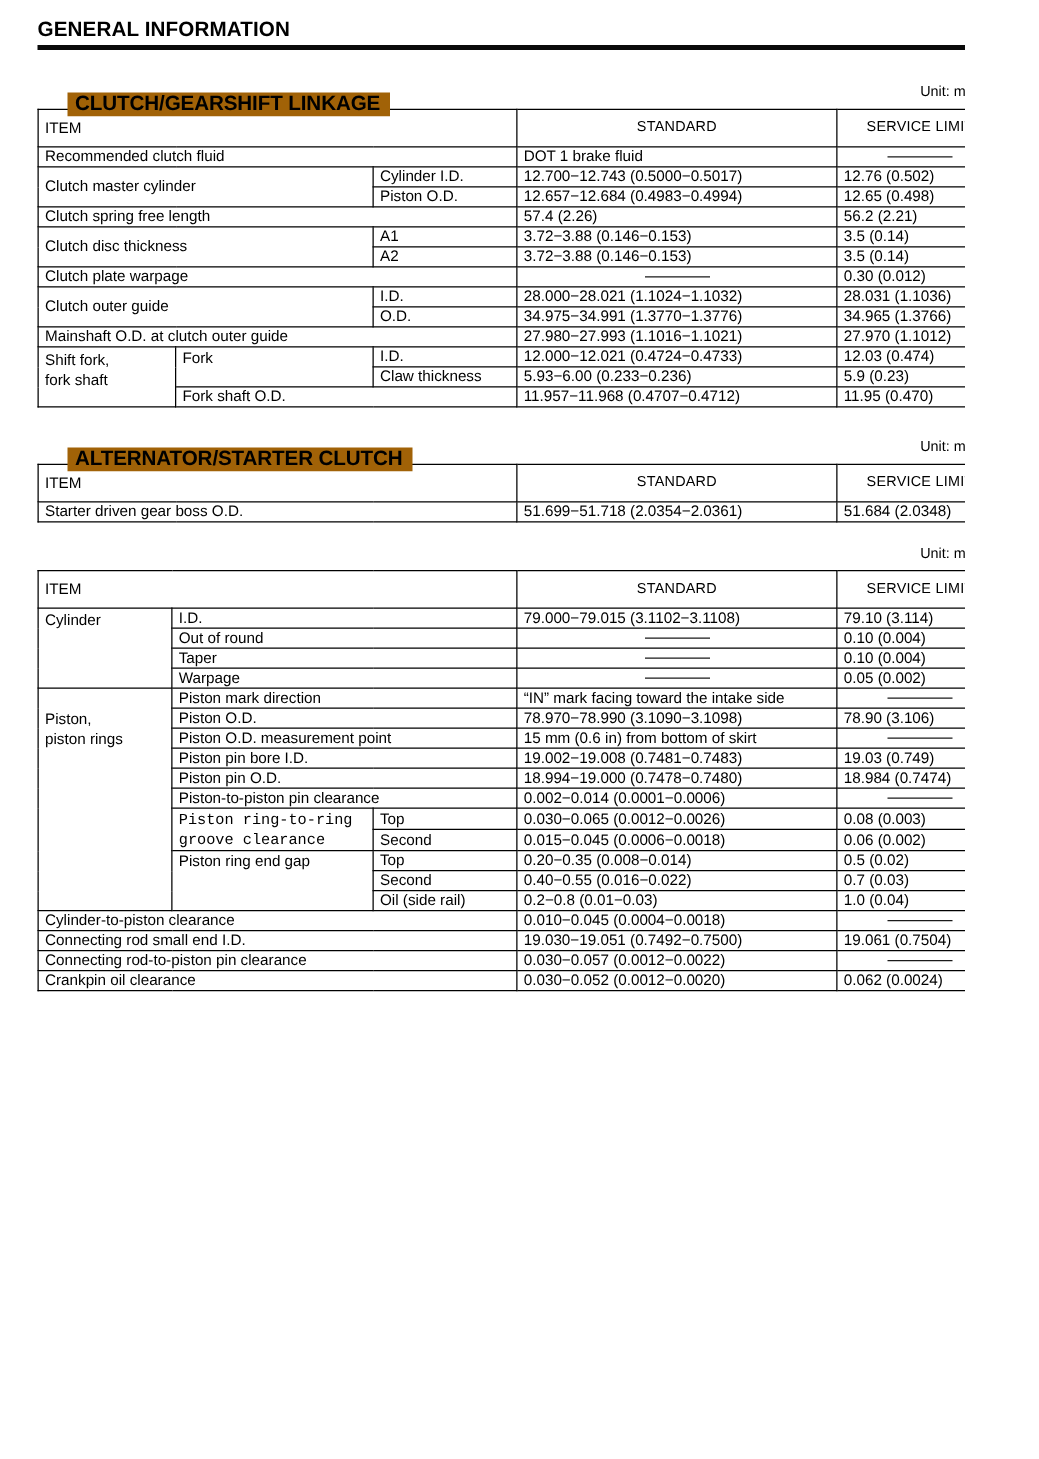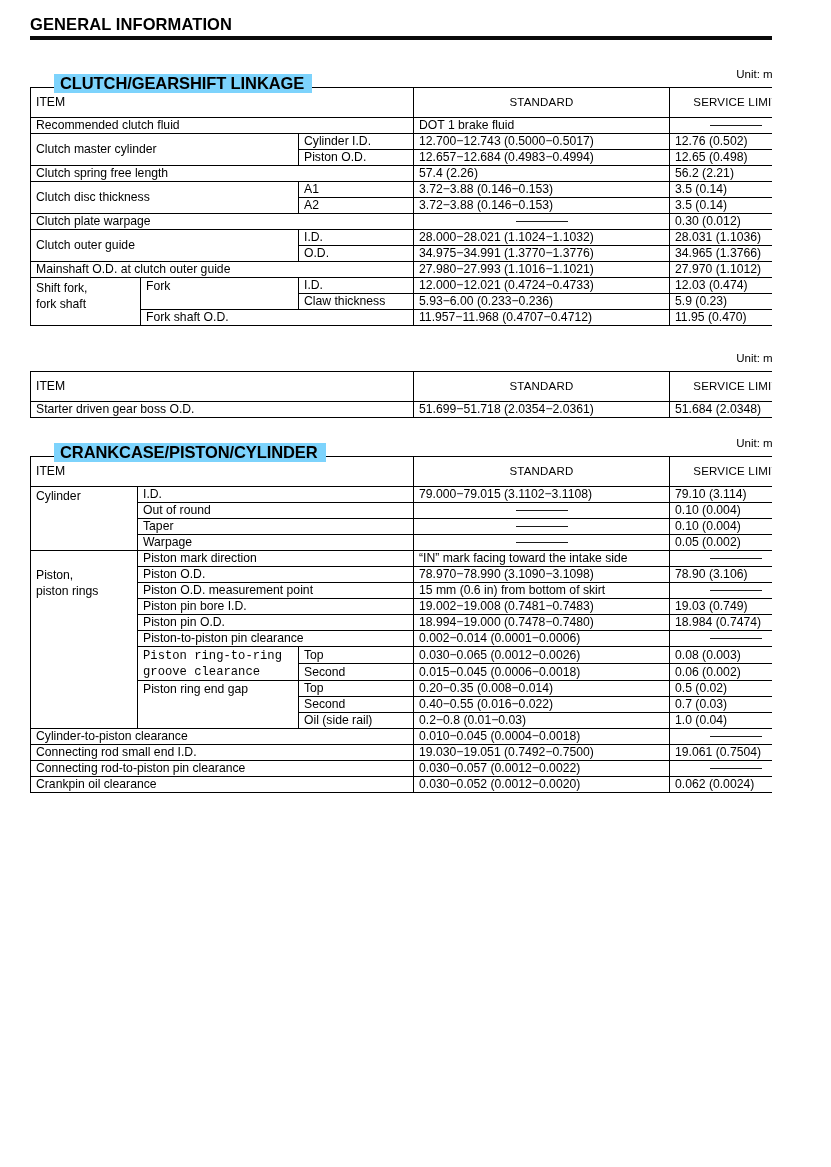--- a/index.html
+++ b/index.html
@@ -23,21 +23,21 @@
   }
 
   
   .section{position:absolute;}
   .unit-label{
     position:absolute;right:0;top:-19px;
     font-size:11.5px;line-height:13px;white-space:nowrap;
   }
   .sect-title{
     position:absolute;left:24px;top:-13px;
-    background:#7dd3fc;padding:0 8px 0 6px;
+    background:#a16207;padding:0 8px 0 6px;
     font-size:16.5px;font-weight:bold;letter-spacing:-.1px;
     white-space:nowrap;line-height:19px;z-index:4;
   }
 
   
   table.spec{
     border-collapse:collapse;
     table-layout:fixed;
     width:100%;
     background:#fff;
@@ -199,20 +199,21 @@
           <td colspan="2">Fork shaft O.D.</td>
           <td class="val">11.957−11.968 (0.4707−0.4712)</td>
           <td class="val">11.95 (0.470)</td>
         </tr>
       </tbody>
     </table>
   </div>
 
   <div class="section" style="left:30px;top:371px;width:772px;">
     <div class="unit-label">Unit: mm (in)</div>
+    <div class="sect-title">ALTERNATOR/STARTER CLUTCH</div>
 
     <table class="spec">
       <colgroup>
         <col style="width:110px">
           <col style="width:158px">
           <col style="width:115px">
         <col style="width:256px">
           <col style="width:133px">
       </colgroup>
       <tbody>
@@ -225,21 +226,20 @@
           <td colspan="3">Starter driven gear boss O.D.</td>
           <td class="val">51.699−51.718 (2.0354−2.0361)</td>
           <td class="val">51.684 (2.0348)</td>
         </tr>
       </tbody>
     </table>
   </div>
 
   <div class="section" style="left:30px;top:456px;width:772px;">
     <div class="unit-label">Unit: mm (in)</div>
-    <div class="sect-title">CRANKCASE/PISTON/CYLINDER</div>
 
     <table class="spec">
       <colgroup>
         <col style="width:107px">
           <col style="width:161px">
           <col style="width:115px">
         <col style="width:256px">
           <col style="width:133px">
       </colgroup>
       <tbody>

